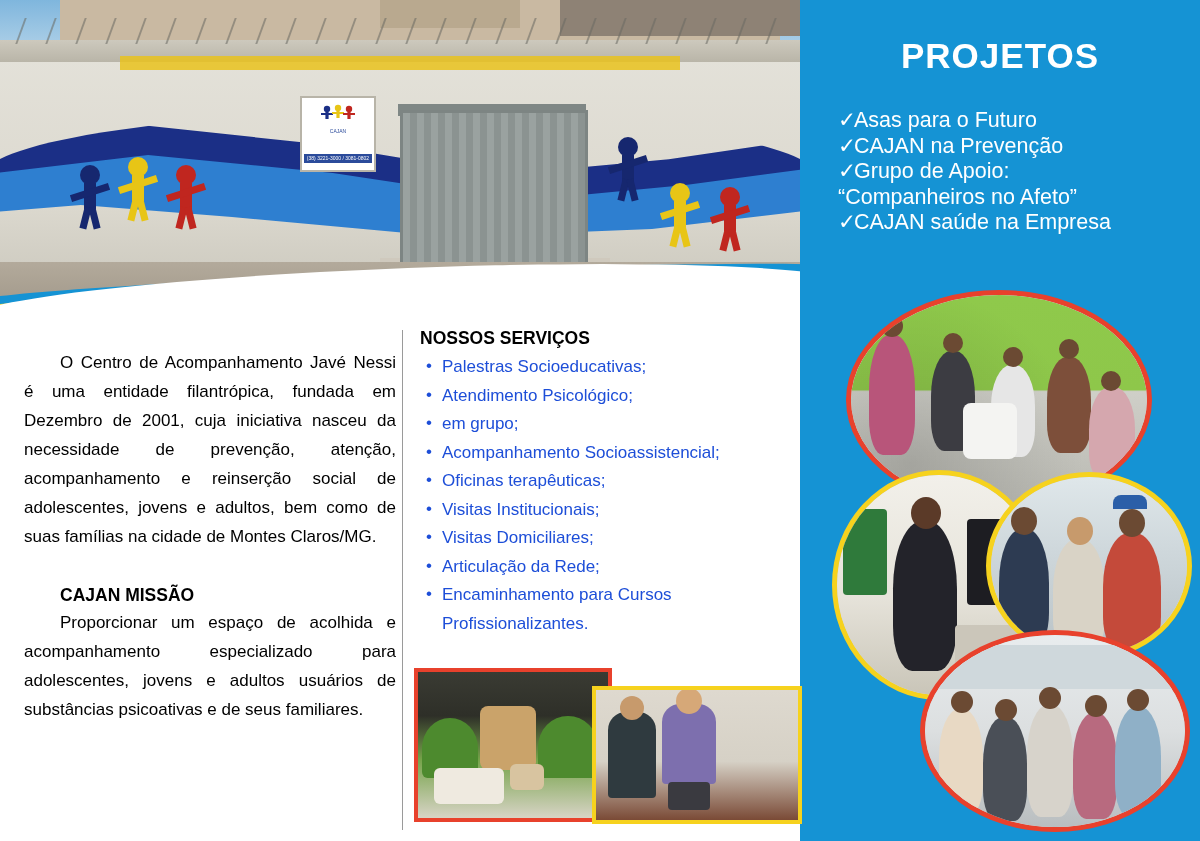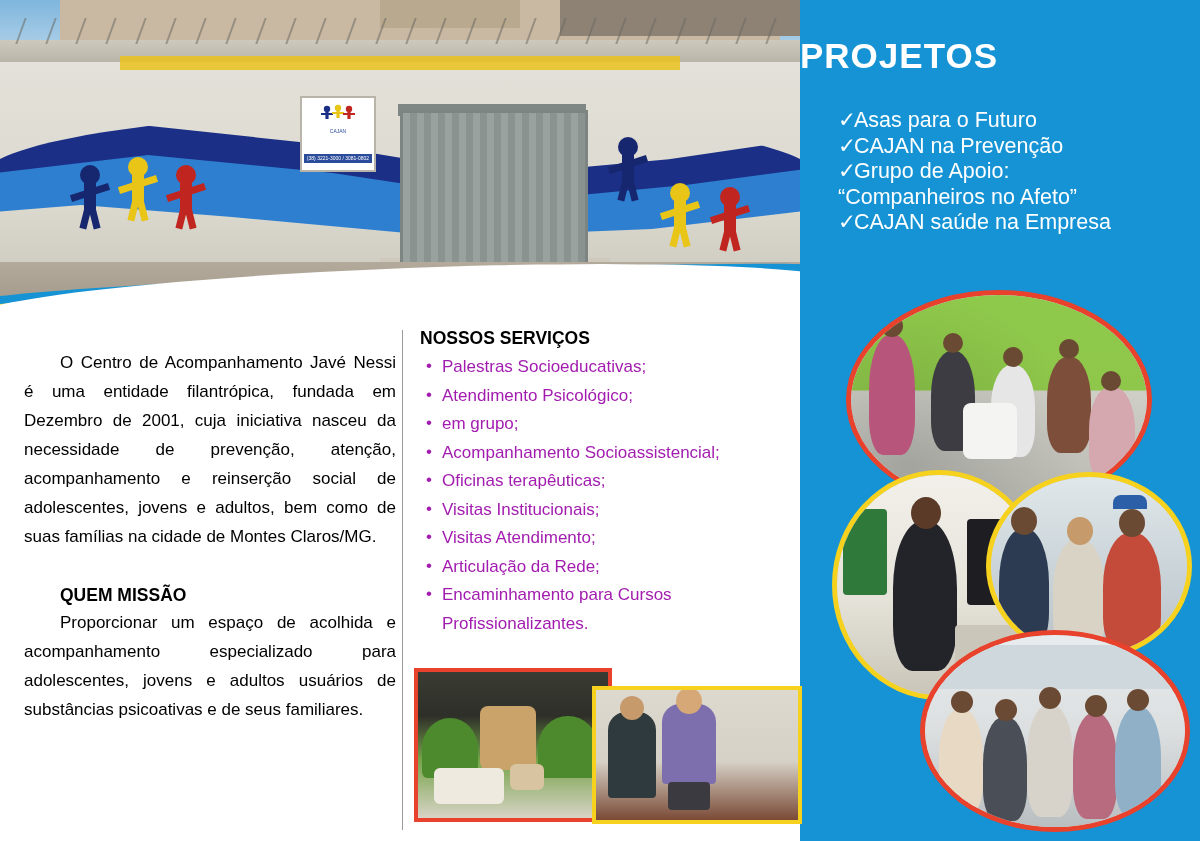--- a/index.html
+++ b/index.html
@@ -30,21 +30,21 @@
     width: 400px;
     height: 841px;
     background: #1593d4;
     overflow: hidden;
   }
   .projects-title {
     position: absolute;
     top: 36px;
     left: 0;
     width: 400px;
-    text-align: left;
+    text-align: center;
     color: #ffffff;
     font-size: 35px;
     font-weight: bold;
     letter-spacing: 1px;
   }
   .projects-list {
     position: absolute;
     top: 108px;
     left: 38px;
     width: 350px;
@@ -257,21 +257,21 @@
     text-align: justify;
     margin: 0;
     text-indent: 36px;
   }
   .gap { height: 34px; }
 
   .svc-list { margin: 4px 0 0 0; padding: 0; list-style: none; }
   .svc-list li {
     font-size: 17px;
     line-height: 28.5px;
-    color: #a21caf;
+    color: #1d4ed8;
     padding-left: 22px;
     position: relative;
   }
   .svc-list li::before {
     content: "\2022";
     position: absolute;
     left: 6px;
     top: -1px;
     font-size: 17px;
   }
@@ -490,36 +490,36 @@
         <div class="head" style="left:160px; top:60px; width:22px; height:22px;"></div>
         <div class="person" style="left:190px; top:72px; width:46px; height:110px; background:#8fb0c7;"></div>
         <div class="head" style="left:202px; top:54px; width:22px; height:22px;"></div>
       </div>
     </div>
   </div>
 
   <div class="col-left">
     <p class="body-par">O Centro de Acompanhamento Javé Nessi é uma entidade filantrópica, fundada em Dezembro de 2001, cuja iniciativa nasceu da necessidade de prevenção, atenção, acompanhamento e reinserção social de adolescentes, jovens e adultos, bem como de suas famílias na cidade de Montes Claros/MG.</p>
     <div class="gap"></div>
-    <div class="heading indent">QUEM MISSÃO</div>
+    <div class="heading indent">CAJAN MISSÃO</div>
     <p class="body-par">Proporcionar um espaço de acolhida e acompanhamento especializado para adolescentes, jovens e adultos usuários de substâncias psicoativas e de seus familiares.</p>
   </div>
 
   <div class="col-divider"></div>
 
   <div class="col-mid">
     <div class="heading">NOSSOS SERVIÇOS</div>
     <ul class="svc-list">
       <li><span>Palestras Socioeducativas;</span></li>
       <li><span>Atendimento Psicológico;</span></li>
       <li><span class="cont">em grupo;</span></li>
       <li><span>Acompanhamento Socioassistencial;</span></li>
       <li><span>Oficinas terapêuticas;</span></li>
       <li><span>Visitas Institucionais;</span></li>
-      <li><span>Visitas Atendimento;</span></li>
+      <li><span>Visitas Domiciliares;</span></li>
       <li><span>Articulação da Rede;</span></li>
       <li><span>Encaminhamento para Cursos</span><span class="cont">Profissionalizantes.</span></li>
     </ul>
   </div>
 
   <div class="mid-photos">
     <div class="photo-red">
       <div class="blob" style="left:4px; top:46px; width:56px; height:60px; background:#4d8a2e; border-radius:50% 50% 10% 10%;"></div>
       <div class="blob" style="left:62px; top:34px; width:56px; height:64px; background:#caa36a; border-radius:8px;"></div>
       <div class="blob" style="left:120px; top:44px; width:60px; height:62px; background:#4d8a2e; border-radius:50% 50% 10% 10%;"></div>

